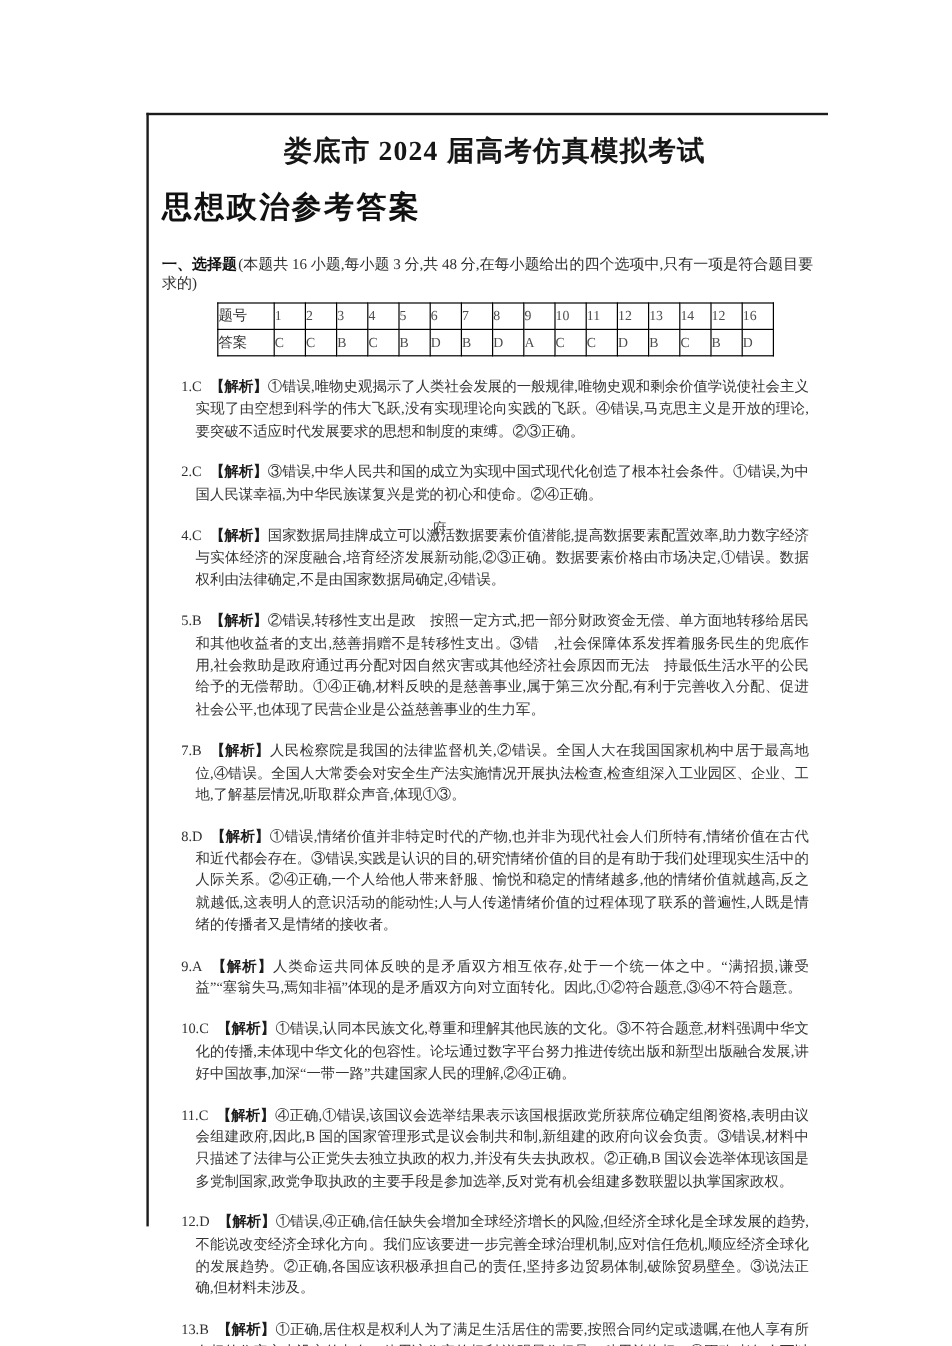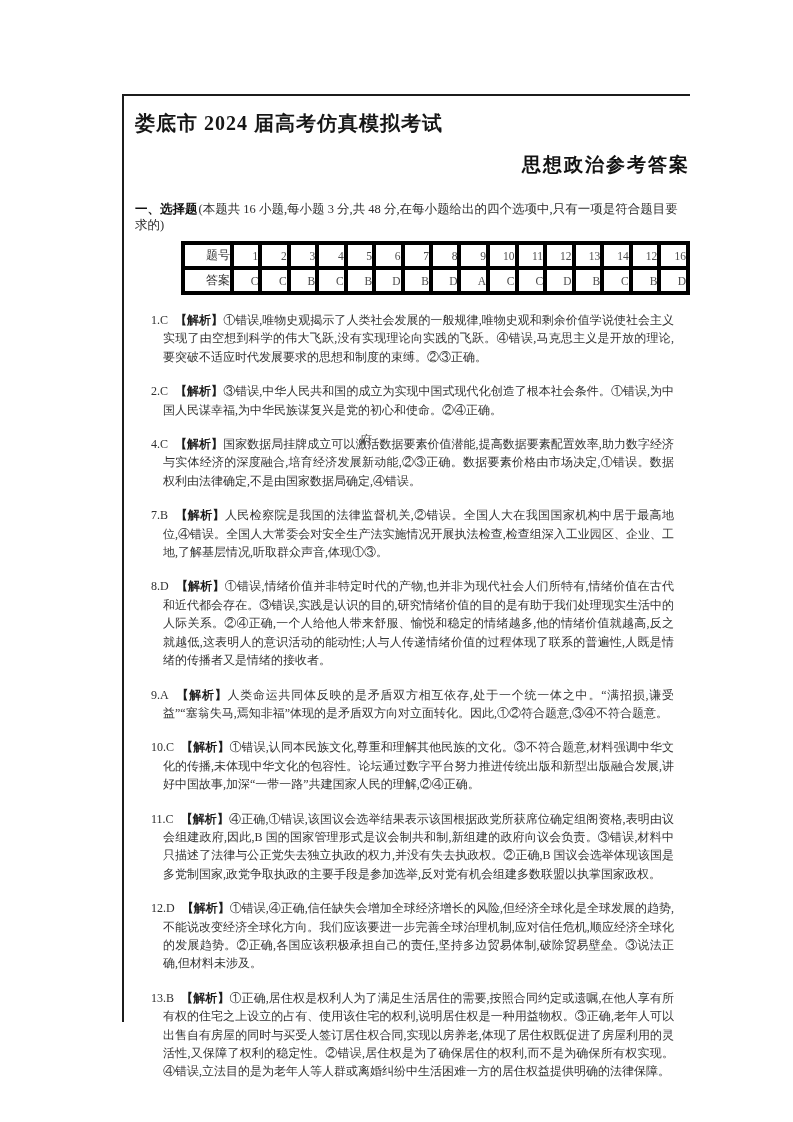--- a/index.html
+++ b/index.html
@@ -8,37 +8,37 @@
     background:#ffffff;
     font-family:"Liberation Serif","DejaVu Serif",serif;
     position:relative;
     overflow:hidden;
   }
   .page { position:absolute; left:0; top:0; width:793px; height:1122px; background:#fff; }
   .frame-top  { position:absolute; left:122px; top:94px; width:568px; height:2px; background:#1c1c1c; }
   .frame-left { position:absolute; left:122px; top:94px; width:2px; height:928px; background:#1c1c1c; }
   .content { position:absolute; left:135px; top:100px; width:555px; }
   h1.title {
-    margin:10px 0 0 0; 
-    font-size:20px; font-weight:600; letter-spacing:1px; color:#161616;
+    margin:10px 0 0 0; text-align:center;
+    font-size:23px; font-weight:600; letter-spacing:1px; color:#161616;
   }
   h2.subtitle {
-    margin:15px 0 0 0; text-align:right;
+    margin:15px 0 0 0; text-align:left;
     font-family:"Liberation Sans","DejaVu Sans",sans-serif;
-    font-size:19px; font-weight:bold; letter-spacing:2px; color:#111;
+    font-size:25px; font-weight:bold; letter-spacing:2px; color:#111;
   }
   .section-line { margin:23px 0 0 0; font-size:12.5px; color:#2e2e2e; line-height:16px; }
   .section-line b {
     font-family:"Liberation Sans","DejaVu Sans",sans-serif;
     font-weight:bold; color:#111; margin-right:1px;
   }
   table.answers { margin:8px 0 0 46px; border-collapse:collapse; }
   table.answers th, table.answers td {
-    border:4px solid #000000; padding:0;
-    height:21px; text-align:right; vertical-align:middle;
+    border:1px solid #000000; padding:0;
+    height:21px; text-align:left; vertical-align:middle;
     font-size:11.5px; font-weight:normal; color:#4d4d4d;
   }
   table.answers th { width:46px; font-size:12px; color:#333; }
   table.answers td { width:25px; }
   .explanations { margin-top:7px; }
   .item {
     margin:16px; font-size:12px; line-height:18.4px;
     text-align:justify; color:#343434;
     padding-left:12px; text-indent:-12px;
   }
@@ -105,20 +105,21 @@
             <td>B</td>
             <td>D</td>
           </tr>
       </tbody>
     </table>
 
     <div class="explanations" id="explanations">
         <p class="item"><span class="qnum">1.C</span><span class="label">【解析】</span><span class="body">①错误,唯物史观揭示了人类社会发展的一般规律,唯物史观和剩余价值学说使社会主义实现了由空想到科学的伟大飞跃,没有实现理论向实践的飞跃。④错误,马克思主义是开放的理论,要突破不适应时代发展要求的思想和制度的束缚。②③正确。</span></p>
         <p class="item"><span class="qnum">2.C</span><span class="label">【解析】</span><span class="body">③错误,中华人民共和国的成立为实现中国式现代化创造了根本社会条件。①错误,为中国人民谋幸福,为中华民族谋复兴是党的初心和使命。②④正确。</span></p>
         <p class="item"><span class="qnum">4.C</span><span class="label">【解析】</span><span class="body">国家数据局挂牌成立可以激活数据要素价值潜能,提高数据要素配置效率,助力数字经济与实体经济的深度融合,培育经济发展新动能,②③正确。数据要素价格由市场决定,①错误。数据权利由法律确定,不是由国家数据局确定,④错误。</span></p>
+        <p class="item"><span class="qnum">5.B</span><span class="label">【解析】</span><span class="body">②错误,转移性支出是政　按照一定方式,把一部分财政资金无偿、单方面地转移给居民和其他收益者的支出,慈善捐赠不是转移性支出。③错　,社会保障体系发挥着服务民生的兜底作用,社会救助是政府通过再分配对因自然灾害或其他经济社会原因而无法　持最低生活水平的公民给予的无偿帮助。①④正确,材料反映的是慈善事业,属于第三次分配,有利于完善收入分配、促进社会公平,也体现了民营企业是公益慈善事业的生力军。</span></p>
         <p class="item"><span class="qnum">7.B</span><span class="label">【解析】</span><span class="body">人民检察院是我国的法律监督机关,②错误。全国人大在我国国家机构中居于最高地位,④错误。全国人大常委会对安全生产法实施情况开展执法检查,检查组深入工业园区、企业、工地,了解基层情况,听取群众声音,体现①③。</span></p>
         <p class="item"><span class="qnum">8.D</span><span class="label">【解析】</span><span class="body">①错误,情绪价值并非特定时代的产物,也并非为现代社会人们所特有,情绪价值在古代和近代都会存在。③错误,实践是认识的目的,研究情绪价值的目的是有助于我们处理现实生活中的人际关系。②④正确,一个人给他人带来舒服、愉悦和稳定的情绪越多,他的情绪价值就越高,反之就越低,这表明人的意识活动的能动性;人与人传递情绪价值的过程体现了联系的普遍性,人既是情绪的传播者又是情绪的接收者。</span></p>
         <p class="item"><span class="qnum">9.A</span><span class="label">【解析】</span><span class="body">人类命运共同体反映的是矛盾双方相互依存,处于一个统一体之中。“满招损,谦受益”“塞翁失马,焉知非福”体现的是矛盾双方向对立面转化。因此,①②符合题意,③④不符合题意。</span></p>
         <p class="item"><span class="qnum">10.C</span><span class="label">【解析】</span><span class="body">①错误,认同本民族文化,尊重和理解其他民族的文化。③不符合题意,材料强调中华文化的传播,未体现中华文化的包容性。论坛通过数字平台努力推进传统出版和新型出版融合发展,讲好中国故事,加深“一带一路”共建国家人民的理解,②④正确。</span></p>
         <p class="item"><span class="qnum">11.C</span><span class="label">【解析】</span><span class="body">④正确,①错误,该国议会选举结果表示该国根据政党所获席位确定组阁资格,表明由议会组建政府,因此,B 国的国家管理形式是议会制共和制,新组建的政府向议会负责。③错误,材料中只描述了法律与公正党失去独立执政的权力,并没有失去执政权。②正确,B 国议会选举体现该国是多党制国家,政党争取执政的主要手段是参加选举,反对党有机会组建多数联盟以执掌国家政权。</span></p>
         <p class="item"><span class="qnum">12.D</span><span class="label">【解析】</span><span class="body">①错误,④正确,信任缺失会增加全球经济增长的风险,但经济全球化是全球发展的趋势,不能说改变经济全球化方向。我们应该要进一步完善全球治理机制,应对信任危机,顺应经济全球化的发展趋势。②正确,各国应该积极承担自己的责任,坚持多边贸易体制,破除贸易壁垒。③说法正确,但材料未涉及。</span></p>
         <p class="item"><span class="qnum">13.B</span><span class="label">【解析】</span><span class="body">①正确,居住权是权利人为了满足生活居住的需要,按照合同约定或遗嘱,在他人享有所有权的住宅之上设立的占有、使用该住宅的权利,说明居住权是一种用益物权。③正确,老年人可以出售自有房屋的同时与买受人签订居住权合同,实现以房养老,体现了居住权既促进了房屋利用的灵活性,又保障了权利的稳定性。②错误,居住权是为了确保居住的权利,而不是为确保所有权实现。④错误,立法目的是为老年人等人群或离婚纠纷中生活困难一方的居住权益提供明确的法律保障。</span></p>
       </div>
 
     <div class="stray">府</div>

